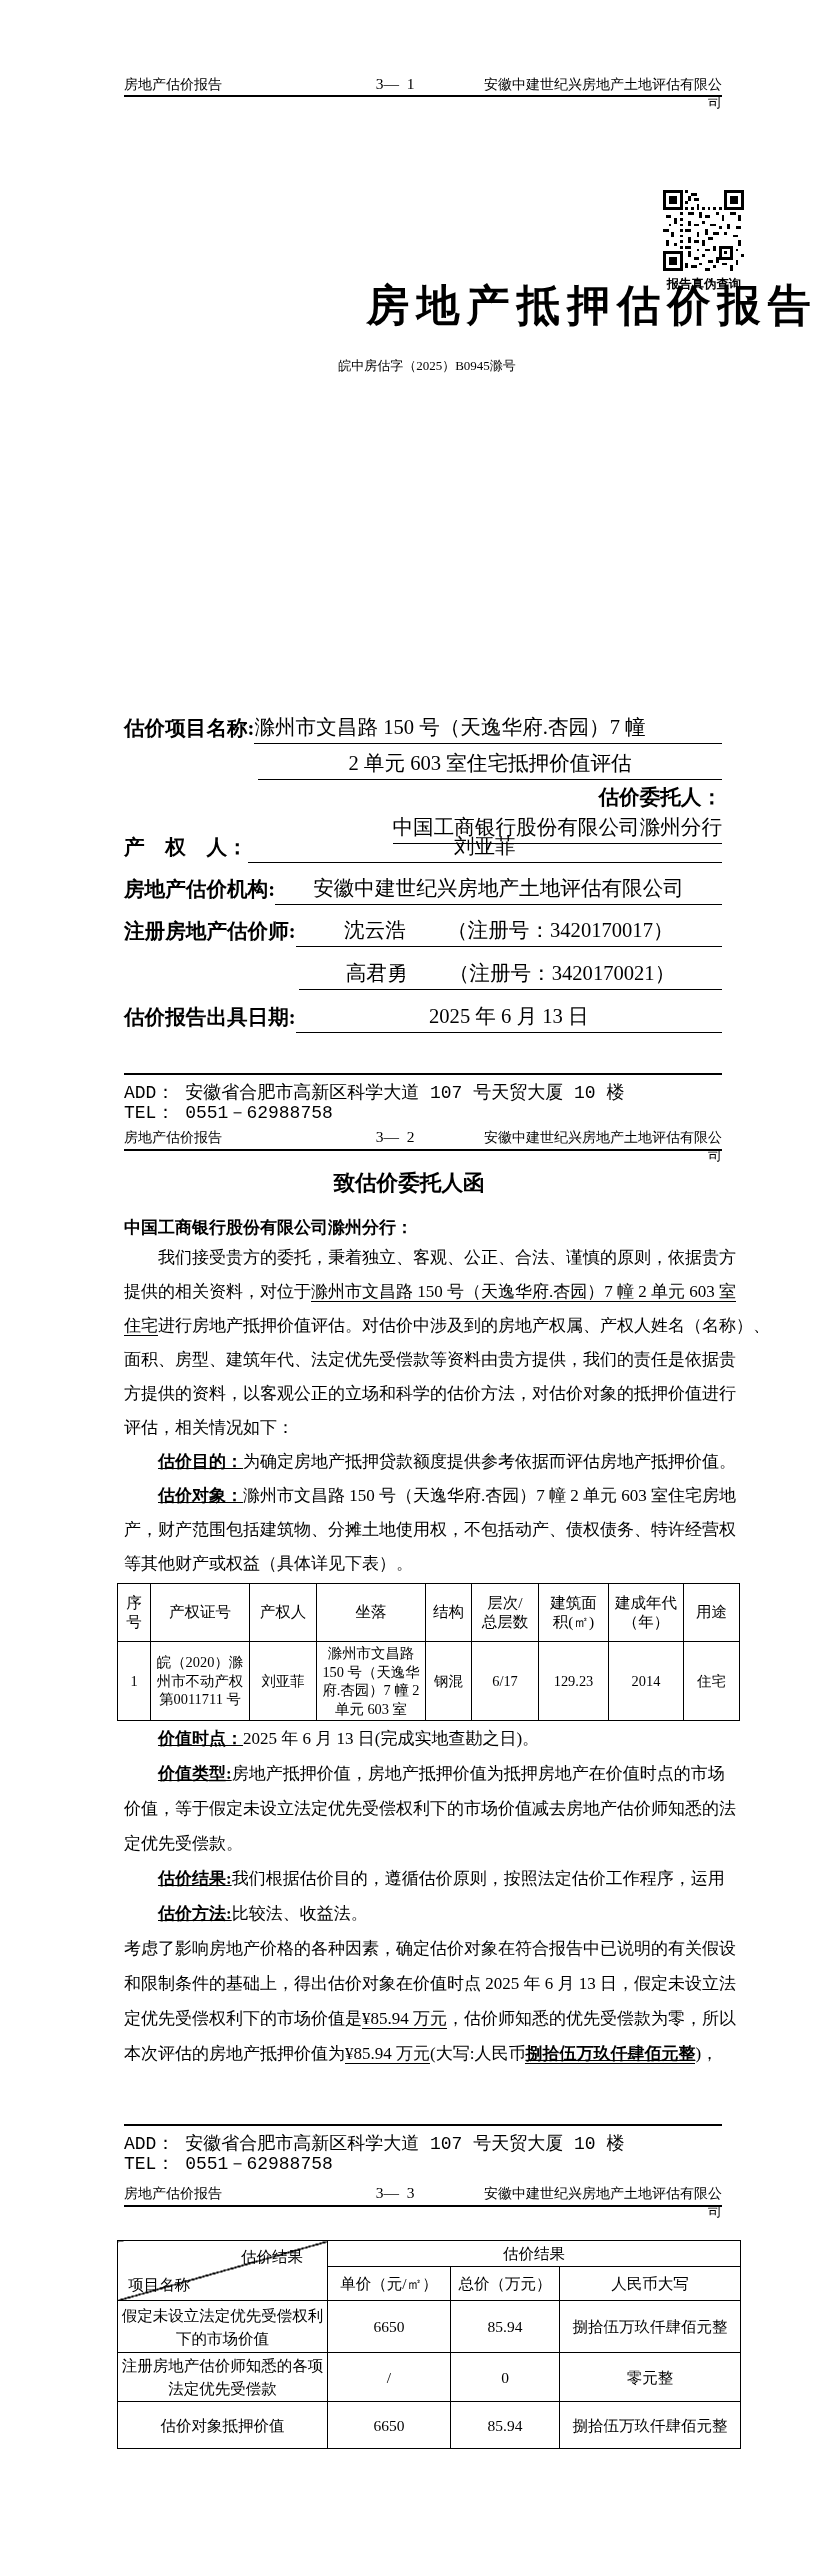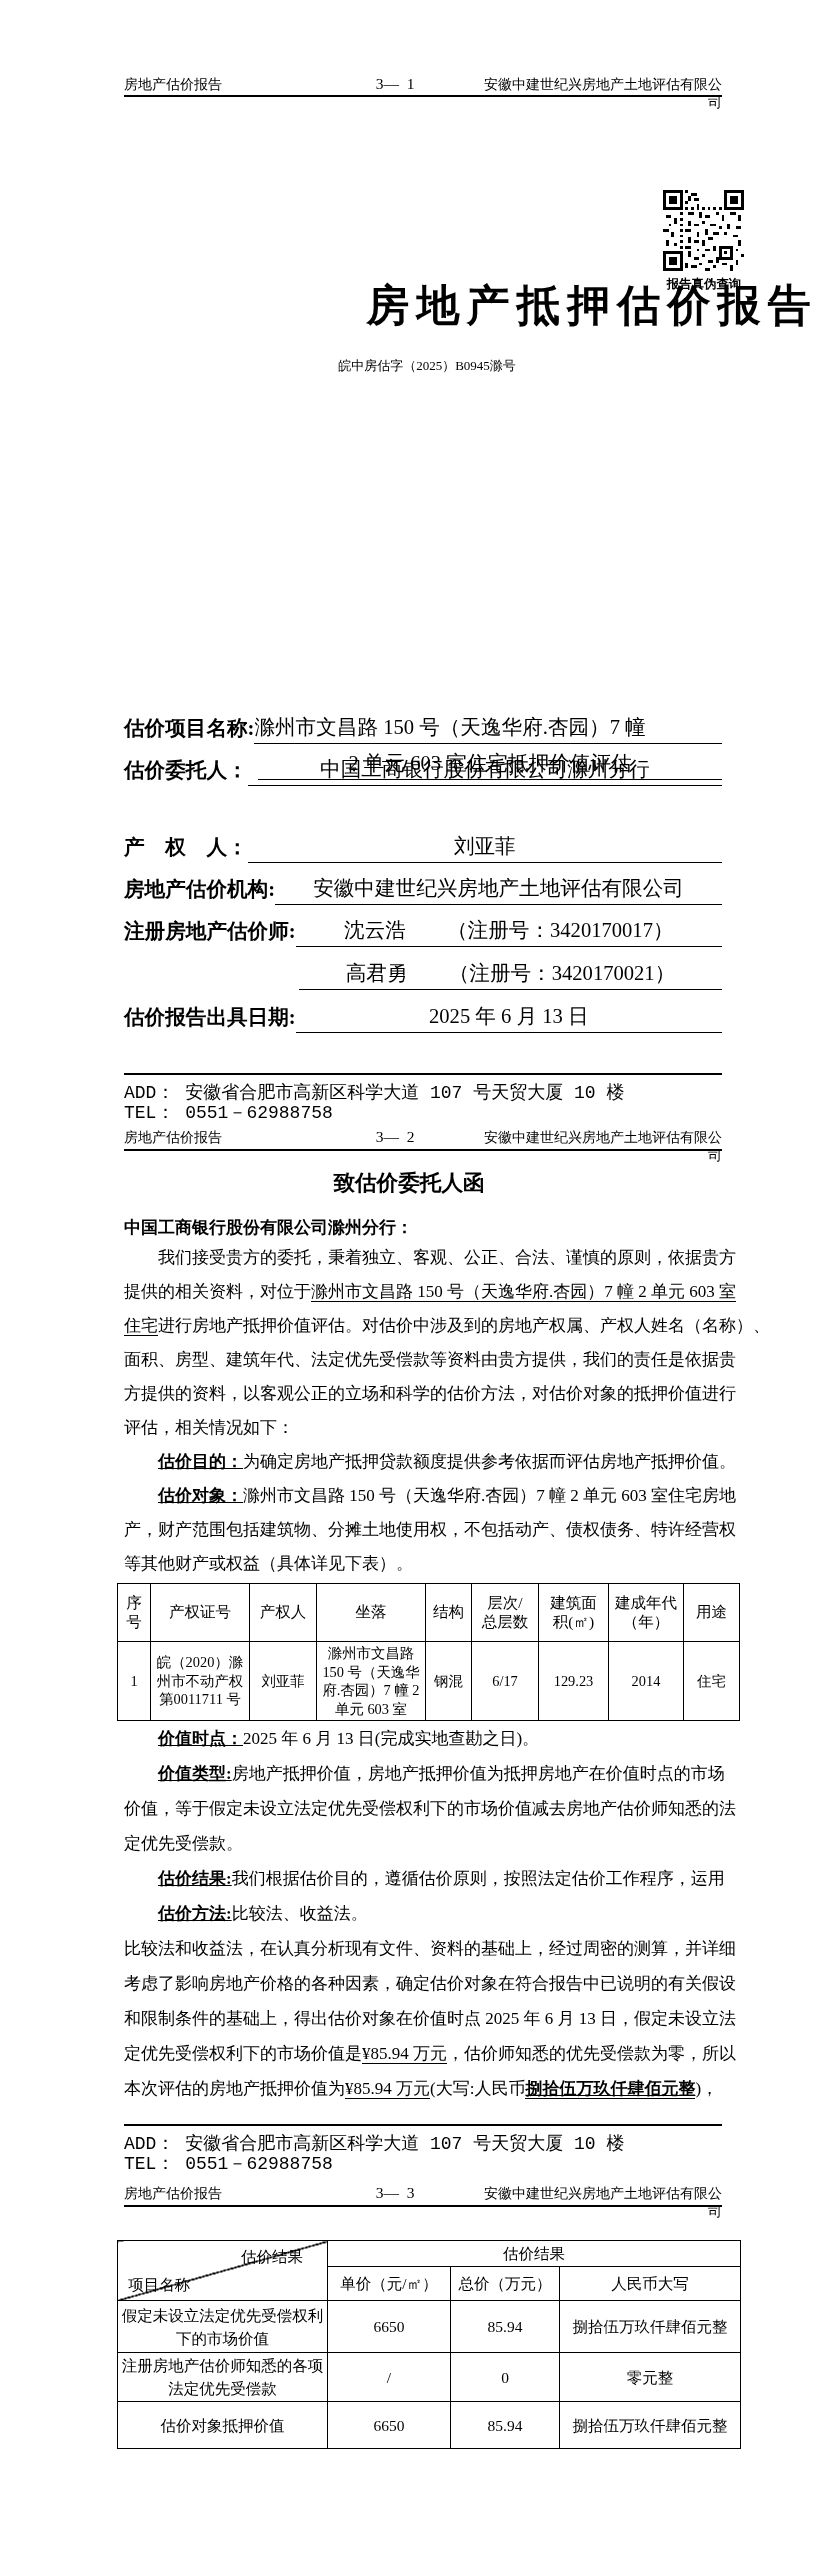--- a/index.html
+++ b/index.html
@@ -86,21 +86,21 @@
   <div class="abs repno" style="top:357px;">皖中房估字（2025）B0945滁号</div>
 
   <div class="abs crow" style="top:714px;">
     <span class="lbl">估价项目名称:</span>
     <span class="uval uleft">滁州市文昌路 150 号（天逸华府.杏园）7 幢</span>
   </div>
   <div class="abs crow" style="top:750px;">
     <span class="sp260"></span>
     <span class="uval">2 单元 603 室住宅抵押价值评估</span>
   </div>
-  <div class="abs crow" style="top:756px;">
+  <div class="abs crow" style="top:783px;flex-direction:column;">
     <span class="lbl">估价委托人：</span>
     <span class="uval">中国工商银行股份有限公司滁州分行</span>
   </div>
   <div class="abs crow" style="top:833px;">
     <span class="lbl">产　权　人：</span>
     <span class="uval">刘亚菲</span>
   </div>
   <div class="abs crow" style="top:875px;">
     <span class="lbl">房地产估价机构:</span>
     <span class="uval">安徽中建世纪兴房地产土地评估有限公司</span>
@@ -187,21 +187,20 @@
   </tbody>
     </table>
 
   <div class="abs blk blk2" style="top:1721px;">
     <div class="ln ind"><span class="bl">价值时点：</span><span>2025 年 6 月 13 日(完成实地查勘之日)。</span></div>
     <div class="ln ind"><span class="bl">价值类型:</span><span>房地产抵押价值，房地产抵押价值为抵押房地产在价值时点的市场</span></div>
     <div class="ln"><span>价值，等于假定未设立法定优先受偿权利下的市场价值减去房地产估价师知悉的法</span></div>
     <div class="ln"><span>定优先受偿款。</span></div>
     <div class="ln ind"><span class="bl">估价结果:</span><span>我们根据估价目的，遵循估价原则，按照法定估价工作程序，运用</span></div>
     <div class="ln ind"><span class="bl">估价方法:</span><span>比较法、收益法。</span></div>
-    <div class="ln"><span>比较法和收益法，在认真分析现有文件、资料的基础上，经过周密的测算，并详细</span></div>
     <div class="ln"><span>考虑了影响房地产价格的各种因素，确定估价对象在符合报告中已说明的有关假设</span></div>
     <div class="ln"><span>和限制条件的基础上，得出估价对象在价值时点 2025 年 6 月 13 日，假定未设立法</span></div>
     <div class="ln"><span>定优先受偿权利下的市场价值是</span><span class="useg">¥85.94 万元</span><span>，估价师知悉的优先受偿款为零，所以</span></div>
     <div class="ln"><span>本次评估的房地产抵押价值为</span><span class="useg">¥85.94 万元</span><span>(大写:人民币</span><span class="useg bl">捌拾伍万玖仟肆佰元整</span><span>)，</span></div>
   </div>
 
   <div class="abs rule thin" style="top:2124px;"></div>
   <div class="abs ftr" style="top:2131px;">ADD： 安徽省合肥市高新区科学大道 107 号天贸大厦 10 楼</div>
   <div class="abs ftr" style="top:2151px;">TEL： 0551－62988758</div>
 

